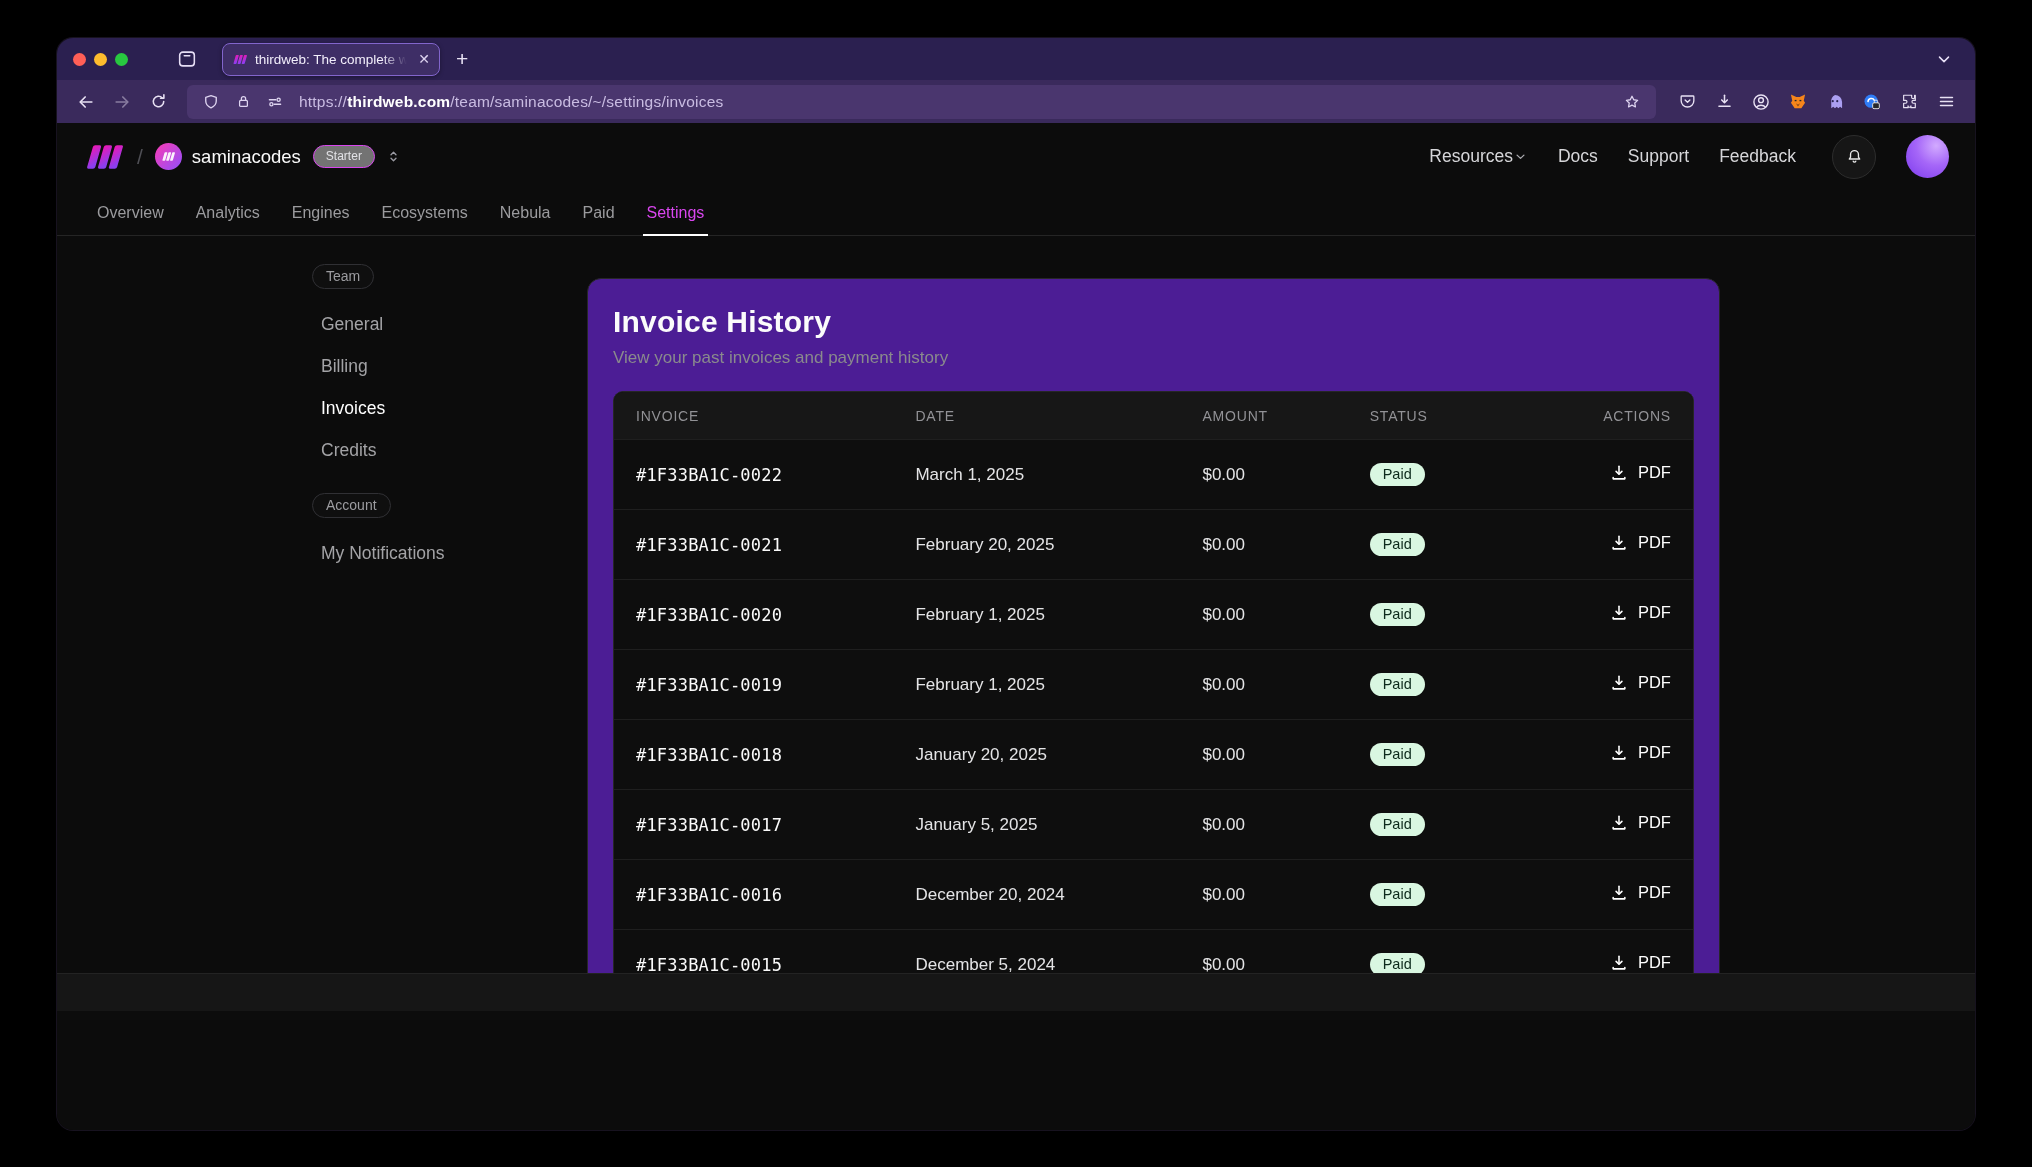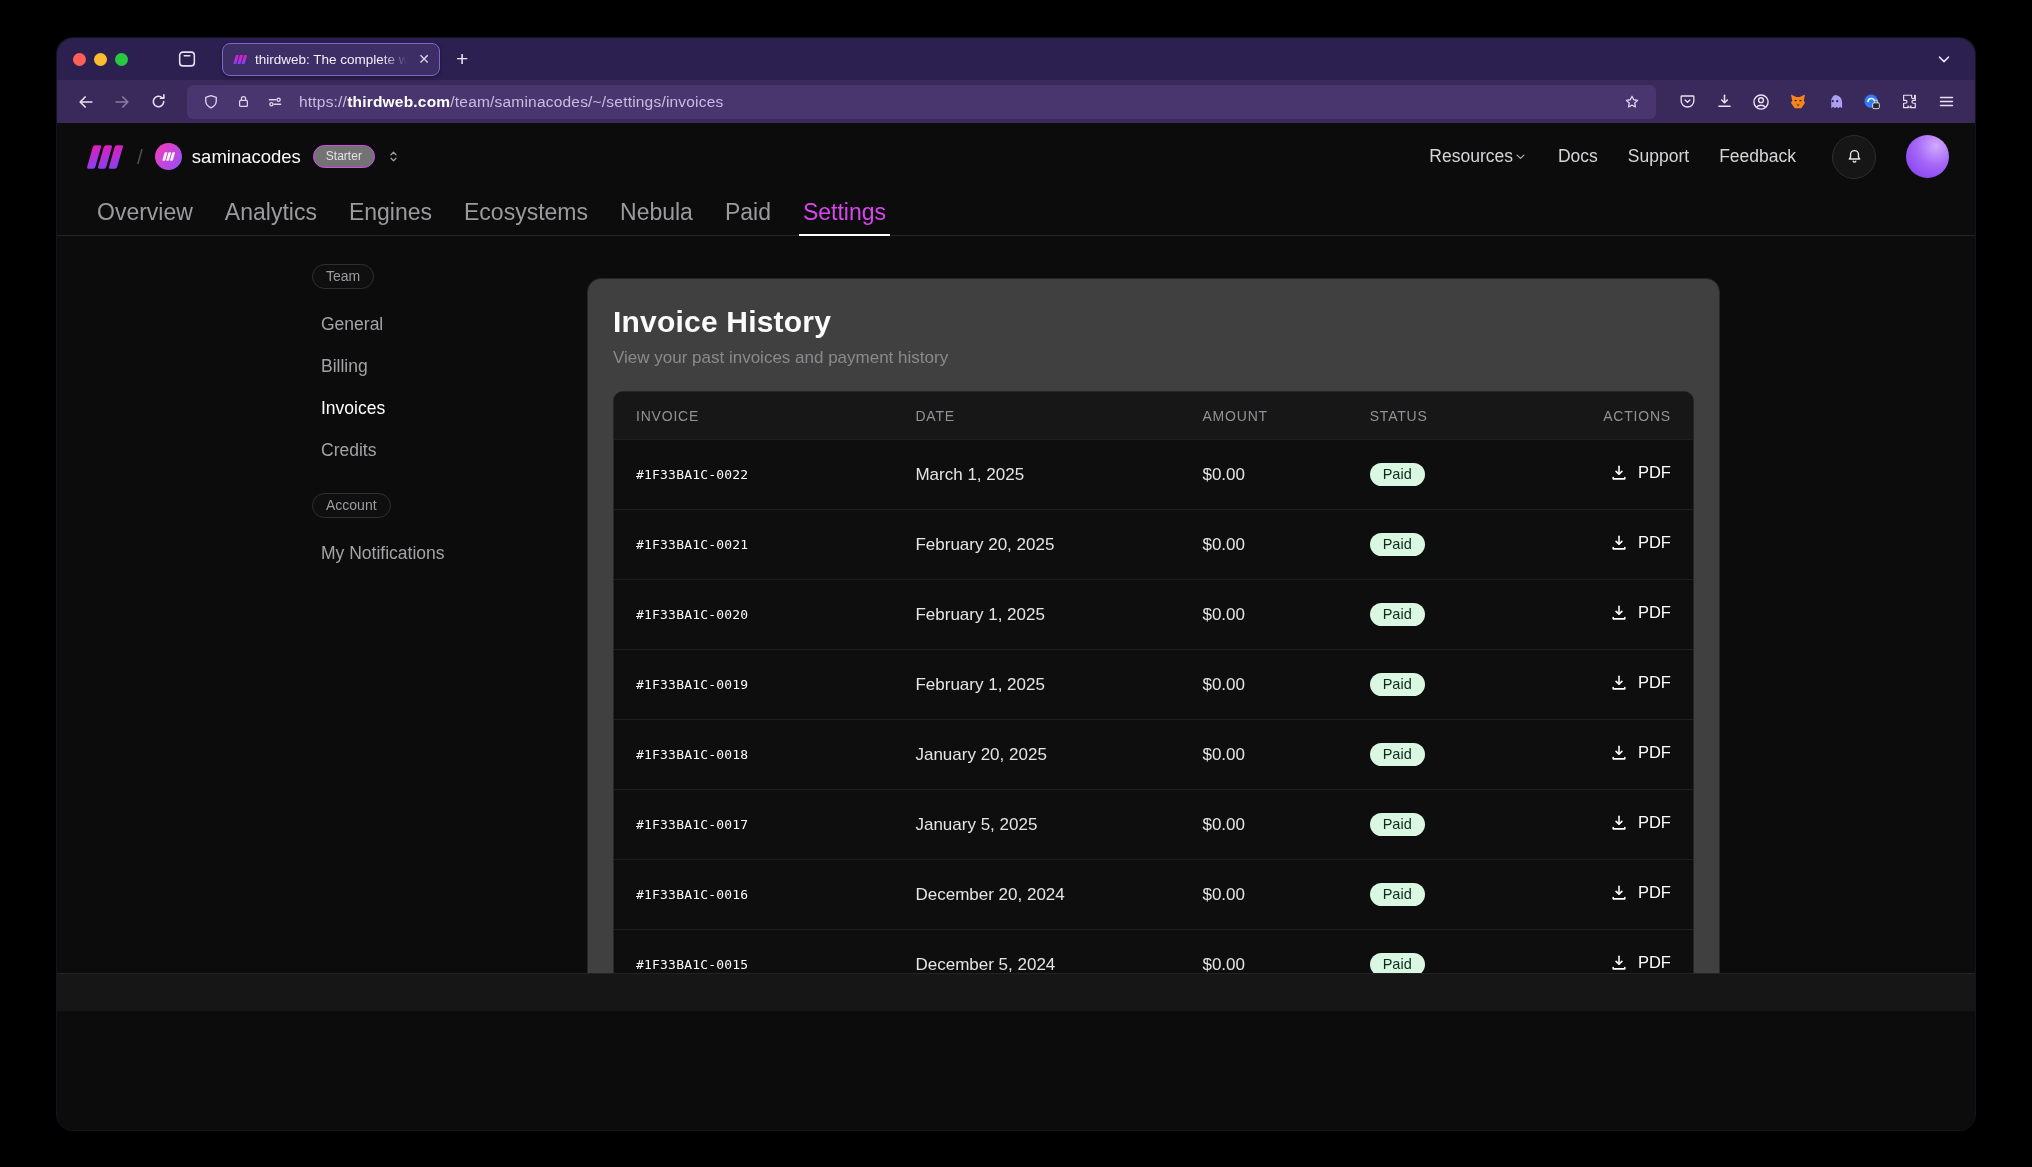--- a/index.html
+++ b/index.html
@@ -94,21 +94,21 @@
     border: 1px solid #2d2d2d; display: flex; align-items: center; justify-content: center;
     color: #e8e8e8; margin-left: 6px;
   }
   .user-avatar {
     width: 43px; height: 43px; border-radius: 50%;
     background: radial-gradient(circle at 70% 25%, #d2aaff 0%, #a566f8 45%, #7c3aed 100%);
   }
 
   .site-nav { height: 46px; display: flex; align-items: stretch; padding: 0 26px; border-bottom: 1px solid #252525; gap: 4px; }
   .nav-tab {
-    display: flex; align-items: center; padding: 0 14px; font-size: 23px; color: #9b9b9e;
+    display: flex; align-items: center; padding: 0 14px; font-size: 16px; color: #9b9b9e;
     position: relative; cursor: default; justify-content: center;
   }
   .nav-tab.active { color: #d946ef; }
   .nav-tab.active::after {
     content: ""; position: absolute; left: 10px; right: 10px; bottom: -1px; height: 2.5px; background: #fff;
   }
 
   .title-band { height: 118px; display: flex; align-items: center; padding: 0 255px; border-bottom: 1px solid #1f1f1f; }
   .page-title { color: #fcfcfc; font-size: 31px; font-weight: 600; letter-spacing: .2px; }
 
@@ -120,34 +120,34 @@
     display: inline-block; font-size: 14px; color: #9c9ca0; border: 1px solid #303034;
     border-radius: 999px; padding: 3px 13px 4px; background: #0f0f0f;
   }
   .side-list { margin-top: 14px; }
   .side-item { height: 42px; display: flex; align-items: center; font-size: 17.5px; color: #a3a3a6; padding-left: 9px; cursor: default; }
   .side-item.active { color: #ffffff; font-weight: 500; }
   .side-group + .side-group { margin-top: 22px; }
 
   
   .card {
-    flex: 1; margin-top: 42px; background: #404040; border: 1px solid #272727;
+    flex: 1; margin-top: 42px; background: #4c1d95; border: 1px solid #272727;
     border-radius: 14px; padding: 26px 25px 0; height: 760px;
   }
   .card-title { color: #fbfbfb; font-size: 30px; font-weight: 600; letter-spacing: .2px; }
   .card-subtitle { margin-top: 9px; color: #8a8a8d; font-size: 17px; }
 
   .inv-table { margin-top: 23px; border: 1px solid #262626; border-radius: 10px; overflow: hidden; background: #0e0e0e; }
   .thead { display: flex; align-items: center; height: 47px; background: #171717; }
   .th { font-size: 14px; color: #929296; letter-spacing: .8px; font-weight: 500; }
   .cell { padding: 0 22px; flex: 0 0 auto; }
   .c1 { width: 25.9%; } .c2 { width: 26.6%; } .c3 { width: 15.5%; } .c4 { width: 15.5%; }
   .c5 { width: 16.5%; text-align: right; }
   .trow { display: flex; align-items: center; height: 70px; border-top: 1px solid #1f1f1f; }
-  .inv-num { font-family: "DejaVu Sans Mono", "Liberation Mono", monospace; font-size: 13px; color: #fafafa; letter-spacing: .2px; }
+  .inv-num { font-family: "DejaVu Sans Mono", "Liberation Mono", monospace; font-size: 17px; color: #fafafa; letter-spacing: .2px; }
   .inv-date, .inv-amount { font-size: 17px; color: #e4e4e6; }
   .badge-paid {
     display: inline-block; background: #d9f7e1; color: #0d2b1c; font-size: 14.5px; font-weight: 500;
     border-radius: 999px; padding: 4px 13px 5px; line-height: 1;
   }
   .pdf-link { display: inline-flex; align-items: center; gap: 9px; color: #ffffff; font-size: 16.5px; font-weight: 500; }
   .pdf-link svg { color: #fff; }
 
   .bottom-band { height: 38px; background: #161616; border-top: 1px solid #232323; }
 

